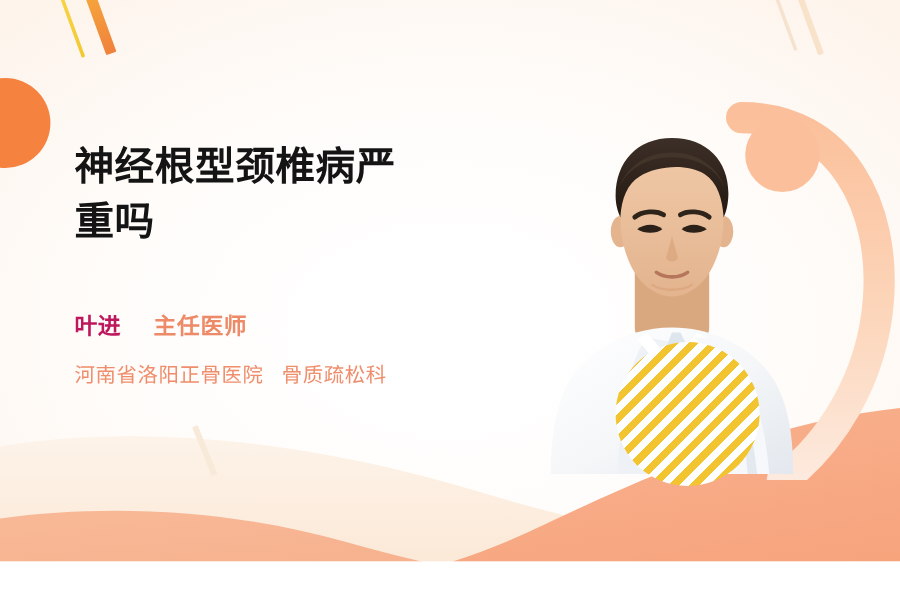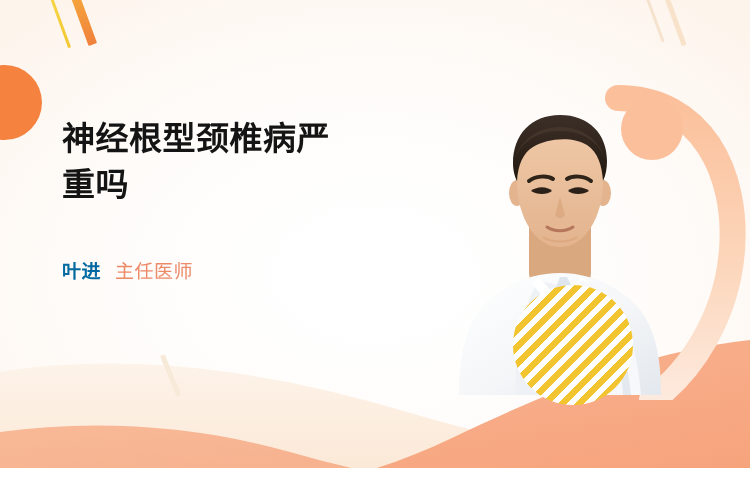--- a/index.html
+++ b/index.html
@@ -145,28 +145,28 @@
     white-space: pre-line;
   }
   .doctor-line {
     margin-top: 48px;
     display: flex;
     align-items: baseline;
   }
   .doctor-name {
     font-size: 19px;
     font-weight: 700;
-    color: #0369a1;
+    color: #be185d;
     letter-spacing: 0.5px;
   }
   .doctor-title {
     font-size: 19px;
-    font-weight: 400;
+    font-weight: 700;
     color: #ed8a68;
-    margin-left: 14px;
+    margin-left: 27px;
     letter-spacing: 0.5px;
   }
   .hospital-line {
     margin-top: 14px;
     font-size: 17px;
     color: #ef8e6c;
     letter-spacing: 0.5px;
   }
   .hospital-dept { margin-left: 10px; }
 </style>
@@ -298,15 +298,19 @@
 
   <div class="text-block">
     <h1 class="title">神经根型颈椎病严
 重吗</h1>
 
     <div class="doctor-line">
       <span class="doctor-name">叶进</span>
       <span class="doctor-title">主任医师</span>
     </div>
 
+    <div class="hospital-line">
+      <span>河南省洛阳正骨医院</span>
+      <span class="hospital-dept">骨质疏松科</span>
+    </div>
   </div>
 
 </div>
 
 </body></html>

